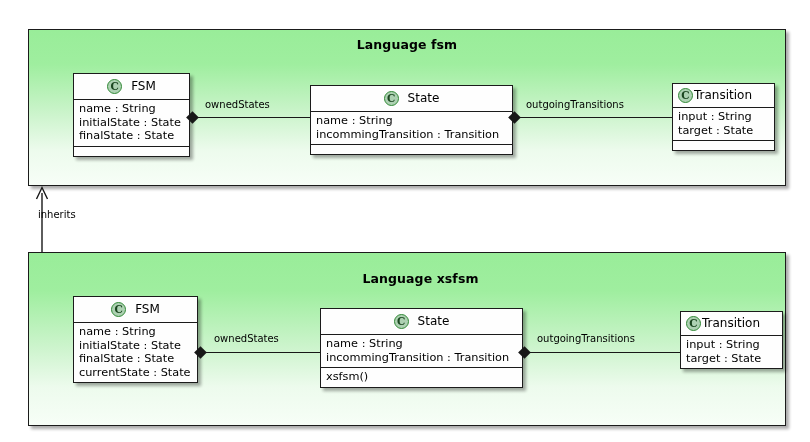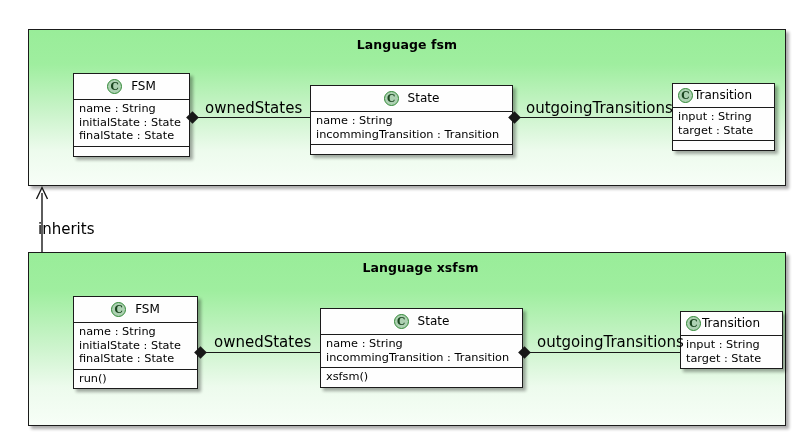--- a/index.html
+++ b/index.html
@@ -101,21 +101,21 @@
     padding: 0;
   }
 
   
   .edge-line {
     position: absolute;
     background: #181818;
   }
   .edge-label {
     position: absolute;
-    font-size: 15px;
+    font-size: 10px;
     color: #000;
     white-space: nowrap;
     text-align: right;
   }
   .diamond {
     position: absolute;
     width: 9px;
     height: 9px;
     background: #181818;
     transform: rotate(45deg);
@@ -177,35 +177,33 @@
 
   <div class="edge-line" style="left:190px; top:117px; width:120px; height:1.4px;"></div>
   <div class="diamond" style="left:188px; top:113px;"></div>
   <div class="edge-label" style="left:205px; top:99px;">ownedStates</div>
 
   <div class="edge-line" style="left:513px; top:117px; width:159px; height:1.4px;"></div>
   <div class="diamond" style="left:510px; top:113px;"></div>
   <div class="edge-label" style="left:526px; top:99px;">outgoingTransitions</div>
 
   <div class="package" style="left:28px; top:252px; width:758px; height:174px;">
-    <div class="package-title" style="top:7px;padding-left:27px;">Language xsfsm</div>
+    <div class="package-title" style="top:18px;padding-left:27px;">Language xsfsm</div>
   </div>
 
   <div class="uml-class" style="left:73px; top:296px; width:125px;">
     <div class="uml-header" style="height:26px;">
       <span class="class-icon icon-gap-wide">C</span>
       <span class="class-name">FSM</span>
     </div>
     <div class="uml-compartment">
       <div class="row">name : String</div>
       <div class="row">initialState : State</div>
       <div class="row">finalState : State</div>
-    </div>
-    <div class="uml-compartment">
-      <div class="row">run()</div>
+      <div class="row">currentState : State</div>
     </div>
   </div>
 
   <div class="uml-class" style="left:320px; top:308px; width:203px;">
     <div class="uml-header" style="height:26px;">
       <span class="class-icon icon-gap-wide">C</span>
       <span class="class-name">State</span>
     </div>
     <div class="uml-compartment">
       <div class="row">name : String</div>
@@ -232,15 +230,15 @@
   <div class="edge-label" style="left:214px; top:333px;">ownedStates</div>
 
   <div class="edge-line" style="left:523px; top:352px; width:157px; height:1.4px;"></div>
   <div class="diamond" style="left:520px; top:348px;"></div>
   <div class="edge-label" style="left:537px; top:333px;">outgoingTransitions</div>
 
   <svg class="overlay" viewBox="0 0 810 442">
     <line x1="42" y1="252" x2="42" y2="193" stroke="#181818" stroke-width="1.4"></line>
     <polyline points="36.5,199 42,187.5 47.5,199" fill="none" stroke="#181818" stroke-width="1.4" stroke-linejoin="miter"></polyline>
   </svg>
-  <div class="edge-label" style="left:38px; top:220px;">inherits</div>
+  <div class="edge-label" style="left:38px; top:209px;">inherits</div>
 
 </div>
 
 </body></html>

